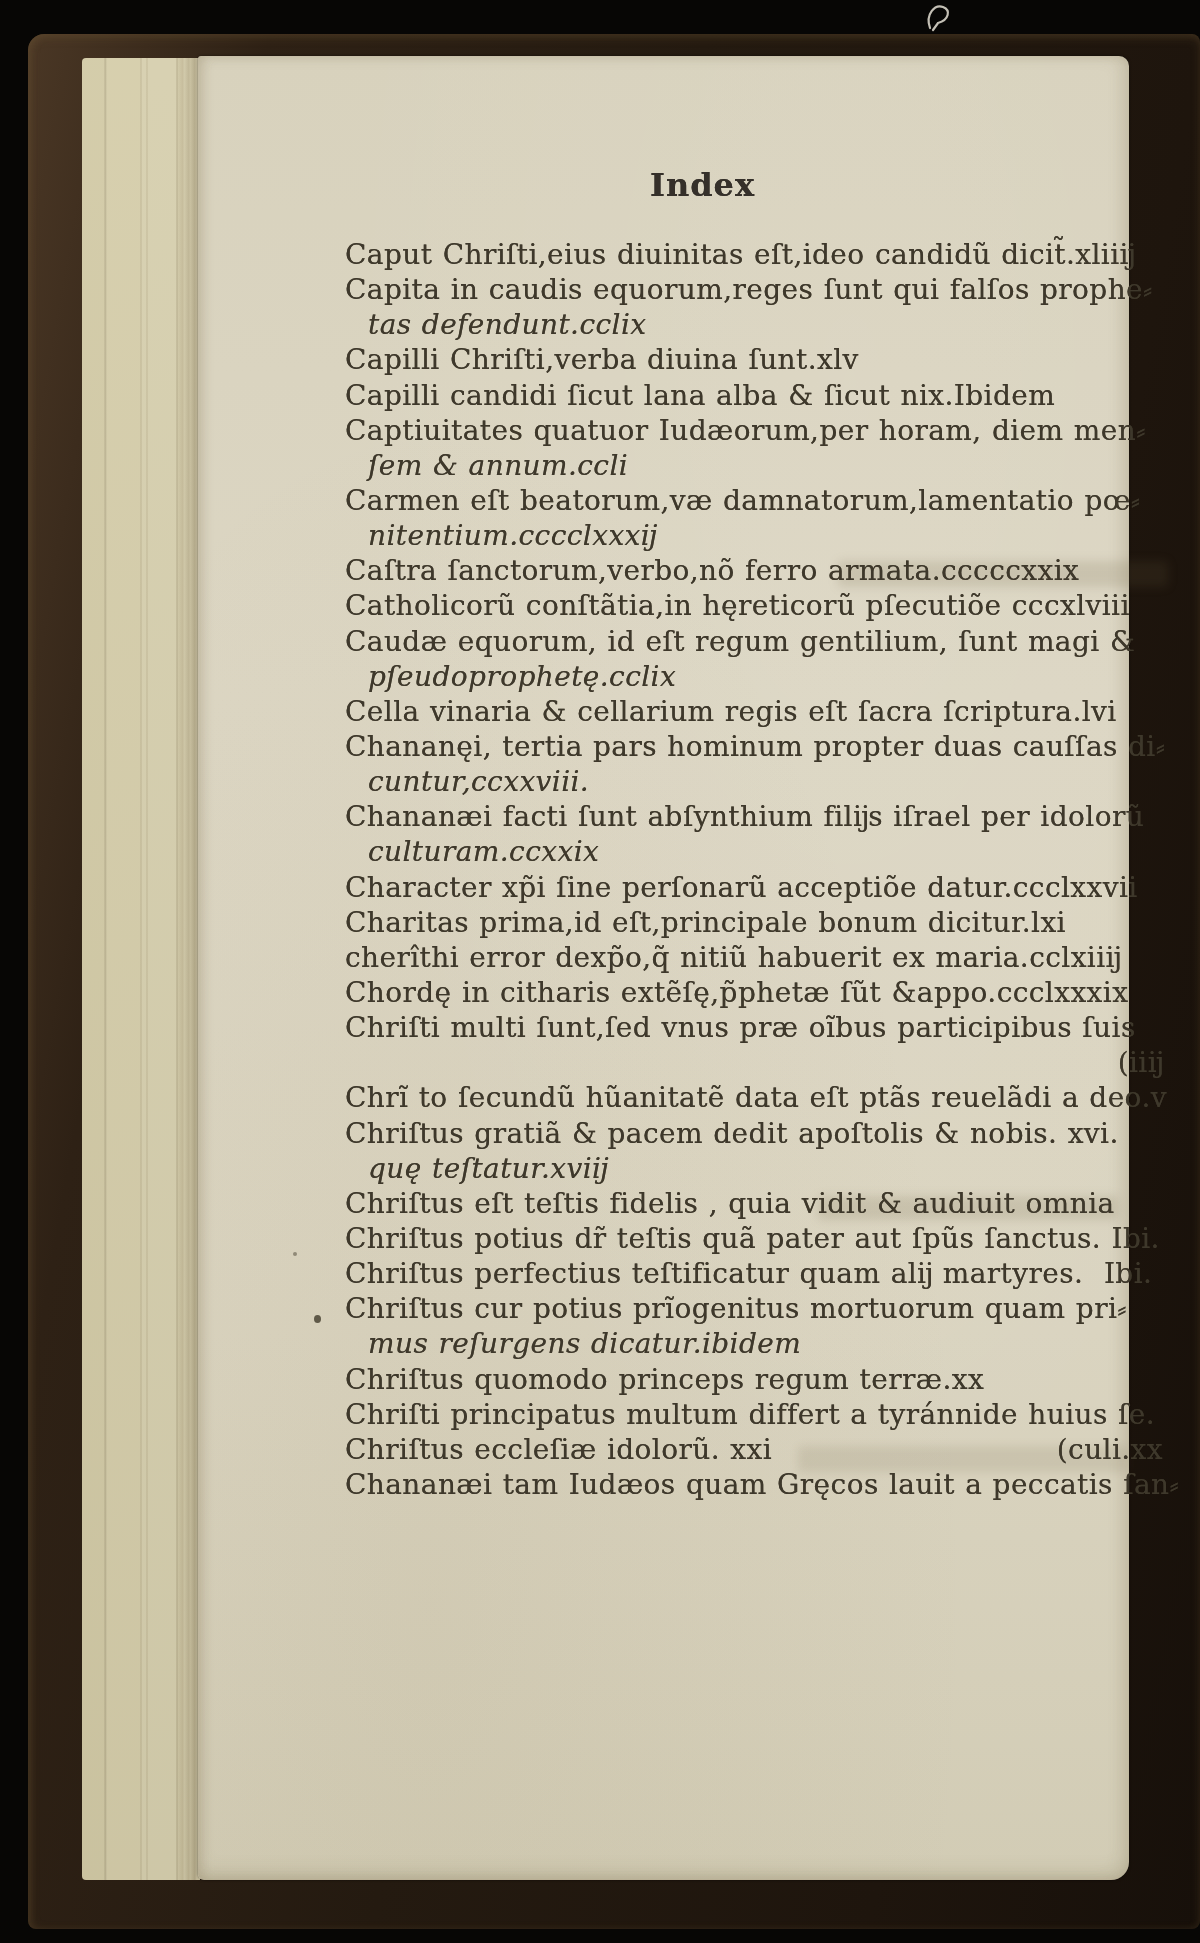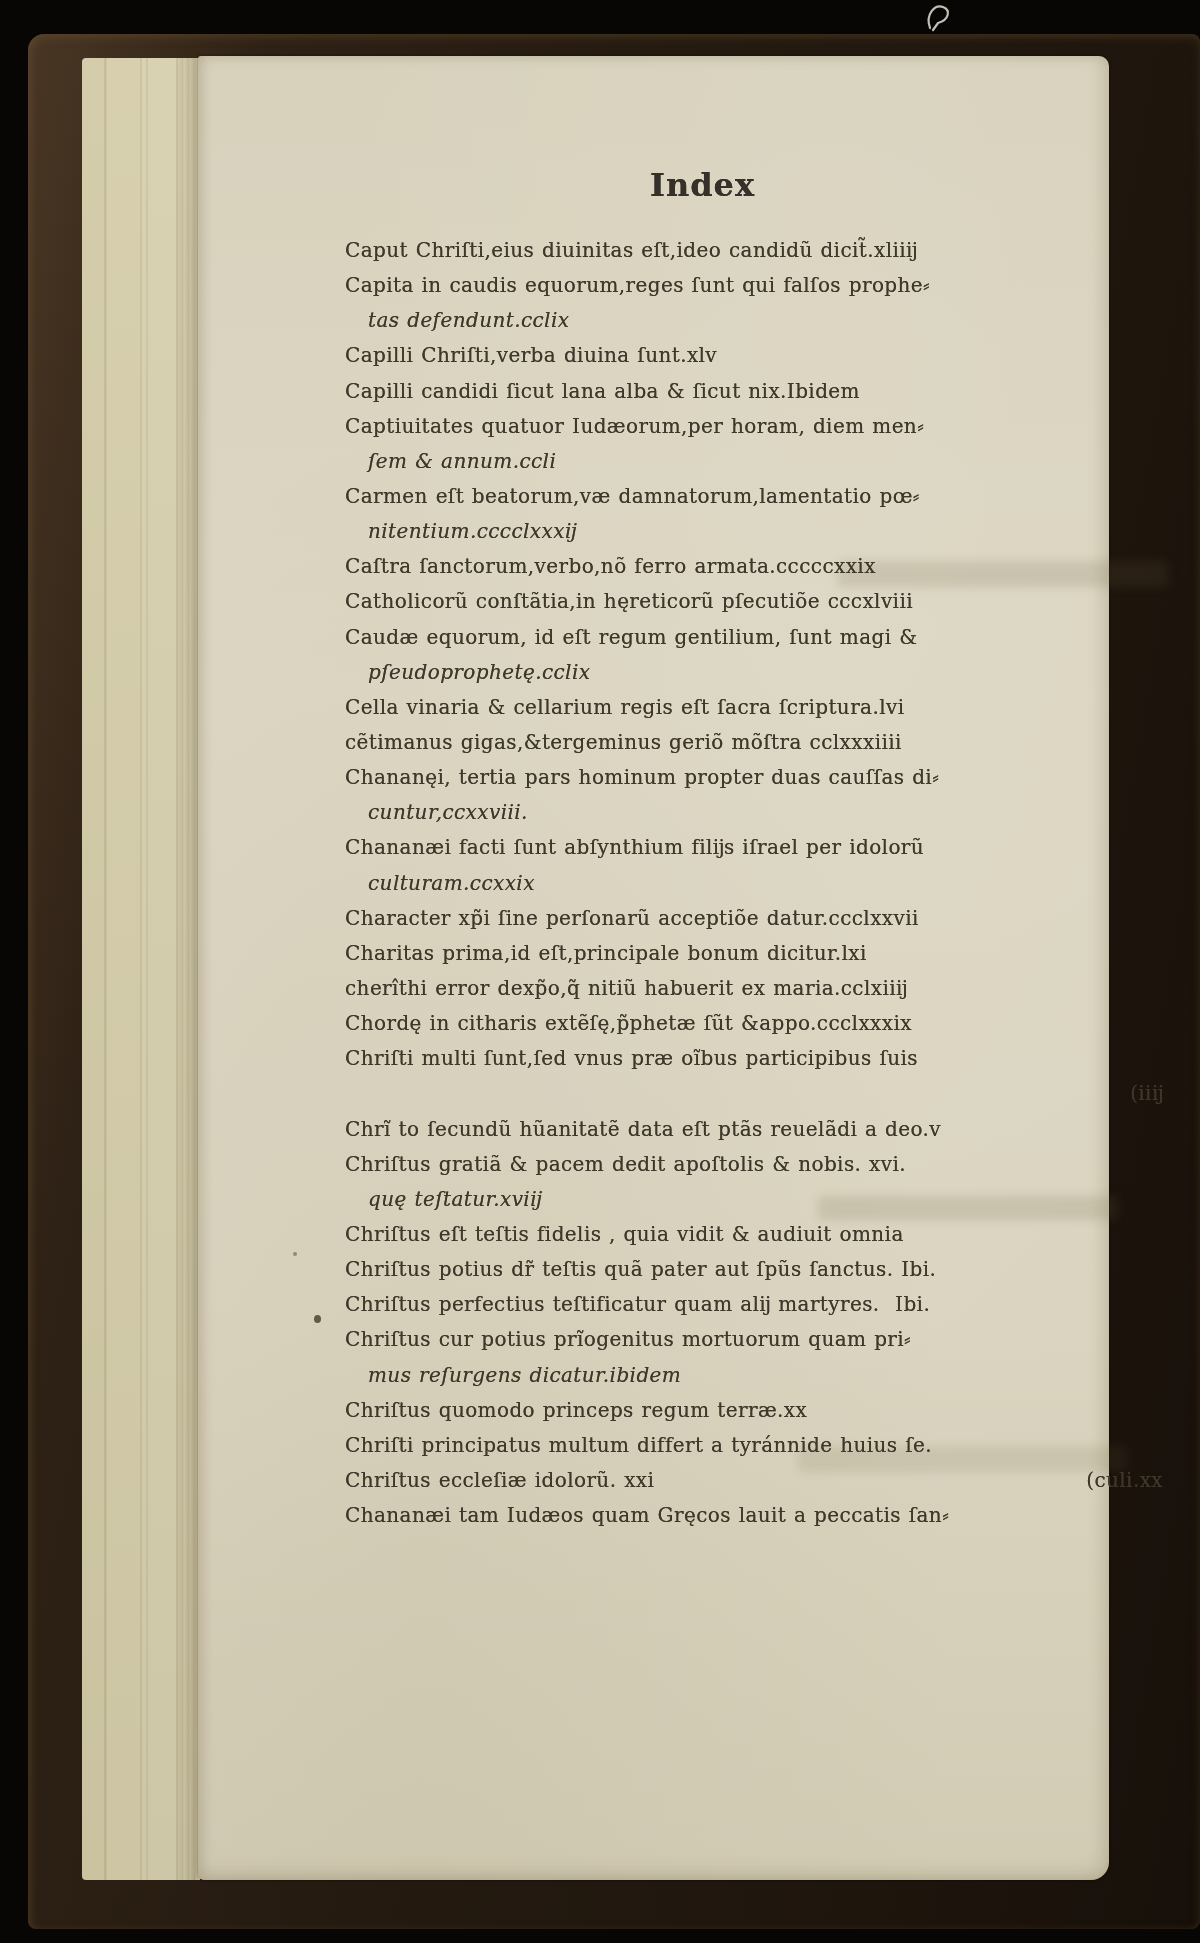--- a/index.html
+++ b/index.html
@@ -44,32 +44,33 @@
     border-radius:3px 10px 18px 6px;
     background:
       radial-gradient(ellipse at 70% 18%, rgba(255,255,255,.06), transparent 60%),
       radial-gradient(ellipse at 25% 85%, rgba(140,120,80,.07), transparent 55%),
       linear-gradient(180deg,#d8d2bd 0%,#dcd6c3 35%,#dad4c0 70%,#d2ccb5 100%);
     box-shadow:
       inset 5px 0 10px rgba(110,95,60,.14),
       inset -7px 0 16px rgba(110,95,60,.13),
       inset 0 -9px 18px rgba(110,95,60,.12),
       0 0 3px rgba(0,0,0,.5);
+    padding-left: 20px;
   }
 
   .title{
     position:absolute;left:452px;top:110px;
     font-size:32px;font-weight:bold;color:#35302a;
     letter-spacing:1px;
     text-shadow:0 0 .6px rgba(53,48,42,.9);
   }
 
   .text-block{
     position:absolute;left:147px;top:182px;width:818px;
-    font-size:20px;color:#3e382b;
+    font-size:28px;color:#3e382b;
     letter-spacing:.4px;word-spacing:1px;
     text-shadow:0 0 .55px rgba(62,56,43,.8);
   }
   .line{position:relative;height:35.15px;white-space:nowrap;}
   .line.cont{padding-left:23px;font-style:italic;}
   .line span{white-space:pre;}
   .line .right{position:absolute;right:0;top:0;text-align:right;}
 
   
   .bleed{position:absolute;background:rgba(105,93,62,.16);filter:blur(5px);border-radius:4px;}
@@ -111,21 +112,20 @@
         <div class="line"><span>Capilli candidi ſicut lana alba &amp; ſicut nix.Ibidem</span></div>
         <div class="line"><span>Captiuitates quatuor Iudæorum,per horam, diem men⸗</span></div>
         <div class="line cont"><span>ſem &amp; annum.ccli</span></div>
         <div class="line"><span>Carmen eſt beatorum,væ damnatorum,lamentatio pœ⸗</span></div>
         <div class="line cont"><span>nitentium.cccclxxxĳ</span></div>
         <div class="line"><span>Caſtra ſanctorum,verbo,nõ ferro armata.cccccxxix</span></div>
         <div class="line"><span>Catholicorũ conſtãtia,in hęreticorũ pſecutiõe cccxlviii</span></div>
         <div class="line"><span>Caudæ equorum, id eſt regum gentilium, ſunt magi &amp;</span></div>
         <div class="line cont"><span>pſeudoprophetę.cclix</span></div>
         <div class="line"><span>Cella vinaria &amp; cellarium regis eſt ſacra ſcriptura.lvi</span></div>
-        <div class="line"><span>cẽtimanus gigas,&amp;tergeminus geriõ mõſtra cclxxxiiii</span></div>
         <div class="line"><span>Chananęi, tertia pars hominum propter duas cauſſas di⸗</span></div>
         <div class="line cont"><span>cuntur,ccxxviii.</span></div>
         <div class="line"><span>Chananæi facti ſunt abſynthium filĳs iſrael per idolorũ</span></div>
         <div class="line cont"><span>culturam.ccxxix</span></div>
         <div class="line"><span>Character xp̃i ſine perſonarũ acceptiõe datur.ccclxxvii</span></div>
         <div class="line"><span>Charitas prima,id eſt,principale bonum dicitur.lxi</span></div>
         <div class="line"><span>cherîthi error dexp̃o,q̃ nitiũ habuerit ex maria.cclxiiĳ</span></div>
         <div class="line"><span>Chordę in citharis extẽſę,p̃phetæ ſũt &amp;appo.ccclxxxix</span></div>
         <div class="line"><span>Chriſti multi ſunt,ſed vnus præ oĩbus participibus ſuis</span></div>
         <div class="line"><span class="right">(iiĳ</span></div>

